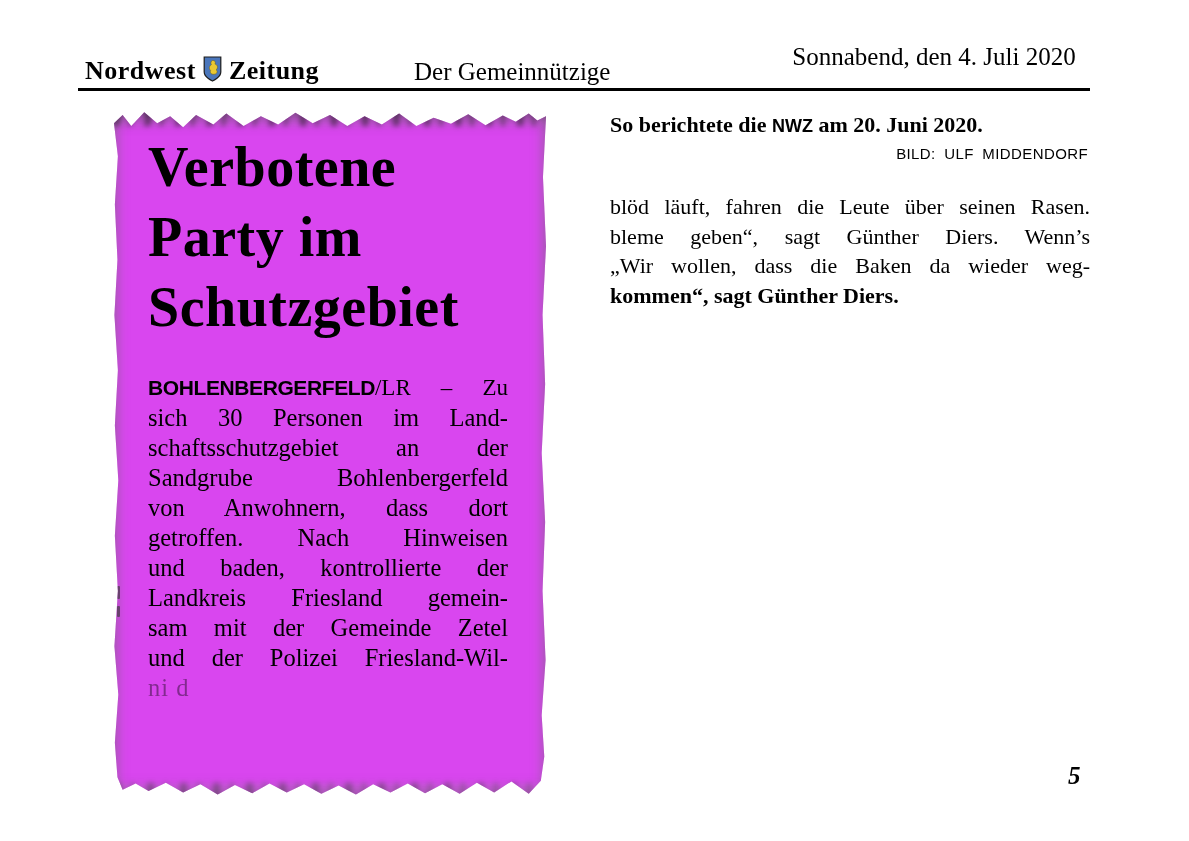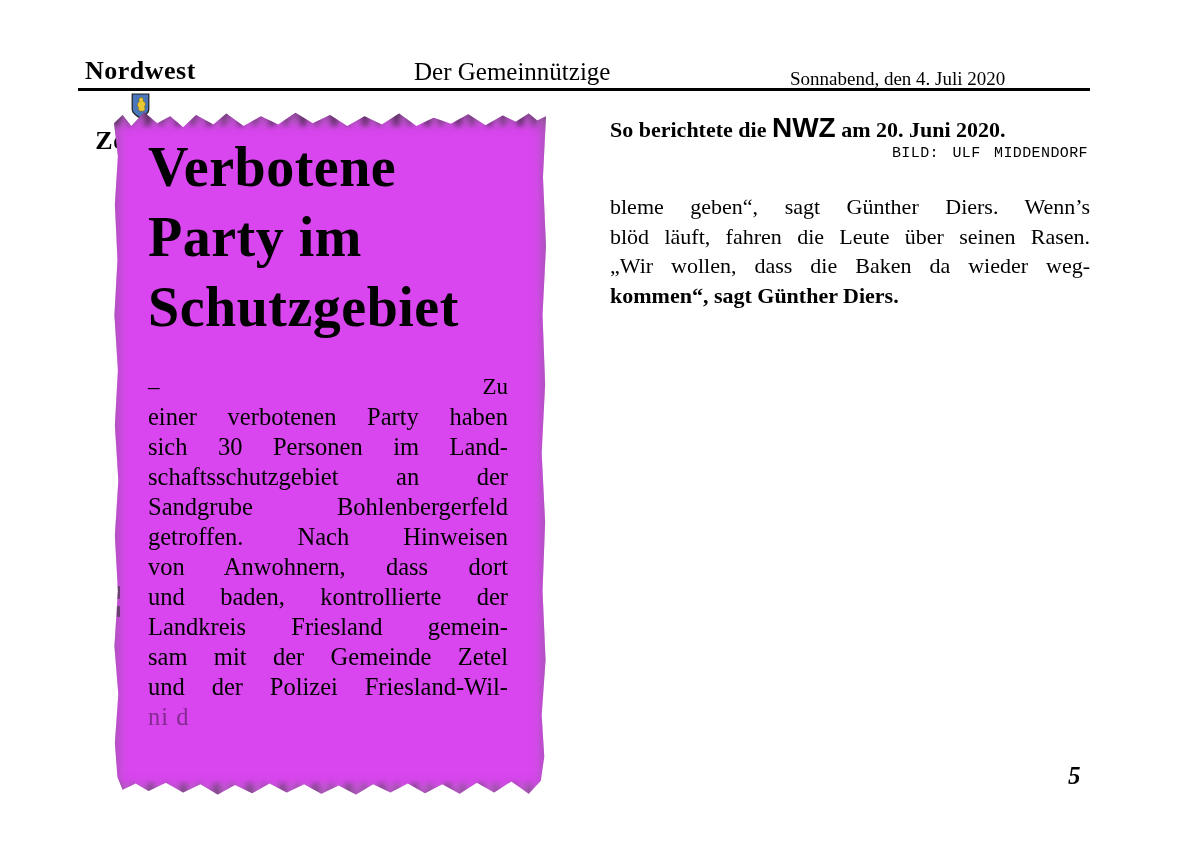--- a/index.html
+++ b/index.html
@@ -7,25 +7,25 @@
     position:relative;
     width:1189px;height:841px;
     background:#ffffff;
     font-family:"Liberation Serif", serif;
     color:#000;
     overflow:hidden;
     margin:0 auto;
   }
 
   
-  .masthead{position:absolute;left:85px;top:56px;display:flex;align-items:center;gap:7px;
-    font-size:26px;font-weight:bold;letter-spacing:0.5px;flex-direction:column;}
+  .masthead{position:absolute;left:85px;top:56px;display:flex;gap:7px;
+    font-size:26px;font-weight:bold;letter-spacing:0.5px;}
   .crest{width:19px;height:26px;display:inline-block;}
   .center-title{position:absolute;left:414px;top:58px;font-size:25px;}
-  .issue-date{position:absolute;top:68px;left:790px;width:288px;text-align:left;font-size:19px;}
+  .issue-date{position:absolute;top:43px;left:790px;width:288px;text-align:center;font-size:25px;}
   .header-rule{position:absolute;left:78px;top:88px;width:1012px;height:3px;background:#000;}
 
   
   .clipping{position:absolute;left:114px;top:108px;width:432px;height:690px;}
   .paper{
     position:absolute;inset:0;background:#d946ef;
     clip-path:polygon(
       0% 2.2%,2% 1.0%,4% 2.6%,7% 0.6%,10% 2.2%,13% 1.2%,16% 2.8%,19% 1.0%,23% 2.4%,
       26% 0.8%,30% 2.6%,34% 1.2%,38% 2.4%,42% 0.7%,46% 2.2%,50% 1.0%,54% 2.6%,58% 1.2%,
       62% 2.4%,66% 0.8%,70% 2.6%,74% 1.4%,78% 2.3%,82% 0.9%,86% 2.5%,90% 1.1%,93% 2.0%,
@@ -63,23 +63,23 @@
   .cbody{margin:30px 38px 0 34px;width:360px;font-size:24.5px;line-height:30px;}
   .dateline{display:flex;justify-content:space-between;align-items:baseline;}
   .dateline .dl-bold{font-family:"Liberation Sans", sans-serif;font-weight:bold;
     font-size:21px;letter-spacing:-0.4px;}
   .dateline .dl-rest{font-size:23px;}
   .jline{text-align:justify;text-align-last:justify;}
   .partial-line{opacity:.40;filter:blur(0.7px);letter-spacing:1px;}
 
   
   .nwz-note{position:absolute;left:610px;top:112px;font-size:22px;font-weight:bold;}
-  .nwz-note .brand-sans{font-family:"Liberation Sans", sans-serif;font-size:28px;}
+  .nwz-note .brand-sans{font-family:"Liberation Sans", sans-serif;font-size:18px;}
   .photo-credit{position:absolute;left:610px;top:145px;width:478px;text-align:right;
-    font-family:Liberation Mono, monospace;font-size:15px;letter-spacing:0.4px;word-spacing:4px;}
+    font-family:Liberation Sans, sans-serif;font-size:15px;letter-spacing:0.4px;word-spacing:4px;}
   .article{position:absolute;left:610px;top:192px;width:480px;font-size:22px;line-height:29.5px;}
   .aline{text-align:justify;text-align-last:justify;}
   .aline.last{text-align:left;text-align-last:left;font-weight:bold;}
 
   
   .page-number{position:absolute;left:1068px;top:762px;font-size:25px;font-weight:bold;
     font-style:italic;}
 </style>
 </head>
 <body>
@@ -105,49 +105,49 @@
       <div class="torn-top"></div>
 
       <div class="headline">
         <div>Verbotene</div>
         <div>Party im</div>
         <div>Schutzgebiet</div>
       </div>
 
       <div class="cbody">
         <div class="dateline">
+          <span><span class="dl-bold">BOHLENBERGERFELD</span><span class="dl-rest">/LR</span></span>
           <span class="dl-rest">–</span>
           <span class="dl-rest">Zu</span>
         </div>
-        <div class="jline">einer verbotenen Party haben</div>
         <div class="jline">sich 30 Personen im Land-</div>
         <div class="jline">schaftsschutzgebiet an der</div>
         <div class="jline">Sandgrube Bohlenbergerfeld</div>
+        <div class="jline">von Anwohnern, dass dort</div>
         <div class="jline">getroffen. Nach Hinweisen</div>
-        <div class="jline">von Anwohnern, dass dort</div>
         <div class="jline">und baden, kontrollierte der</div>
         <div class="jline">Landkreis Friesland gemein-</div>
         <div class="jline">sam mit der Gemeinde Zetel</div>
         <div class="jline">und der Polizei Friesland-Wil-</div>
         <div class="partial-line">ni d</div>
       </div>
 
       <div class="edge-mark m1"></div>
       <div class="edge-mark m2"></div>
       <div class="torn-bottom"></div>
     </div>
   </div>
 
   <div class="nwz-note">
     <span>So berichtete die </span><span class="brand-sans">NWZ</span><span> am 20. Juni 2020.</span>
   </div>
   <div class="photo-credit">BILD: ULF MIDDENDORF</div>
 
   <div class="article">
+    <div class="aline">blöd läuft, fahren die Leute über seinen Rasen.</div>
     <div class="aline">bleme geben“, sagt Günther Diers. Wenn’s</div>
-    <div class="aline">blöd läuft, fahren die Leute über seinen Rasen.</div>
     <div class="aline">„Wir wollen, dass die Baken da wieder weg-</div>
     <div class="aline last">kommen“, sagt Günther Diers.</div>
   </div>
 
   <div class="page-number">5</div>
 
 </div>
 
 </body></html>

